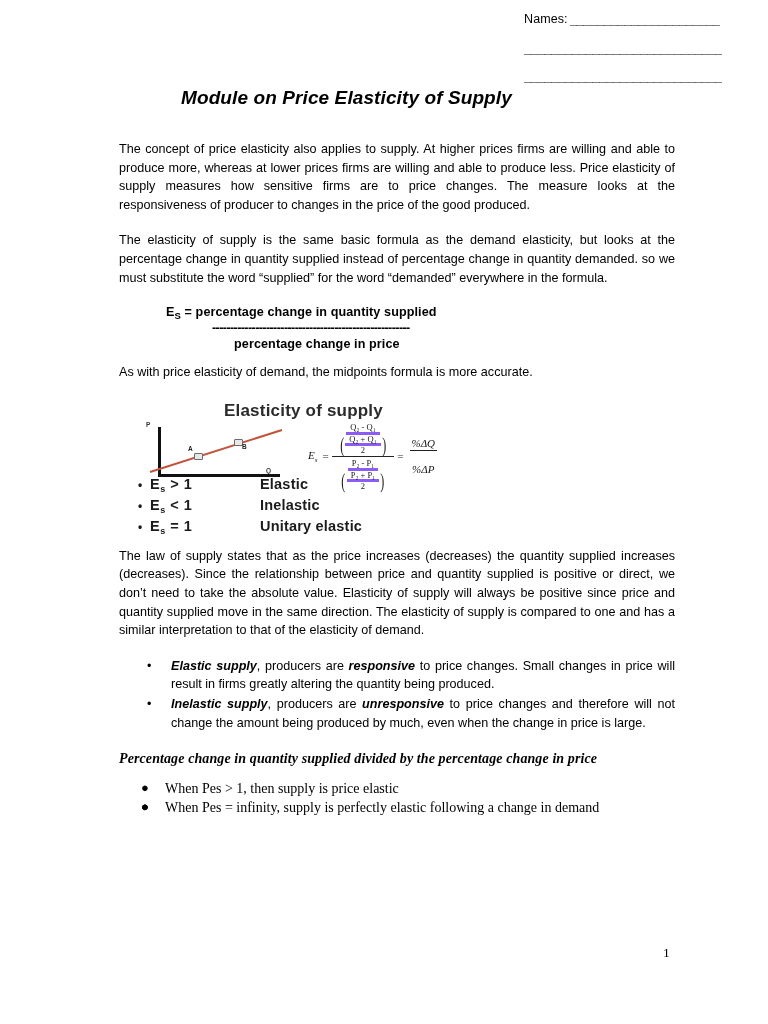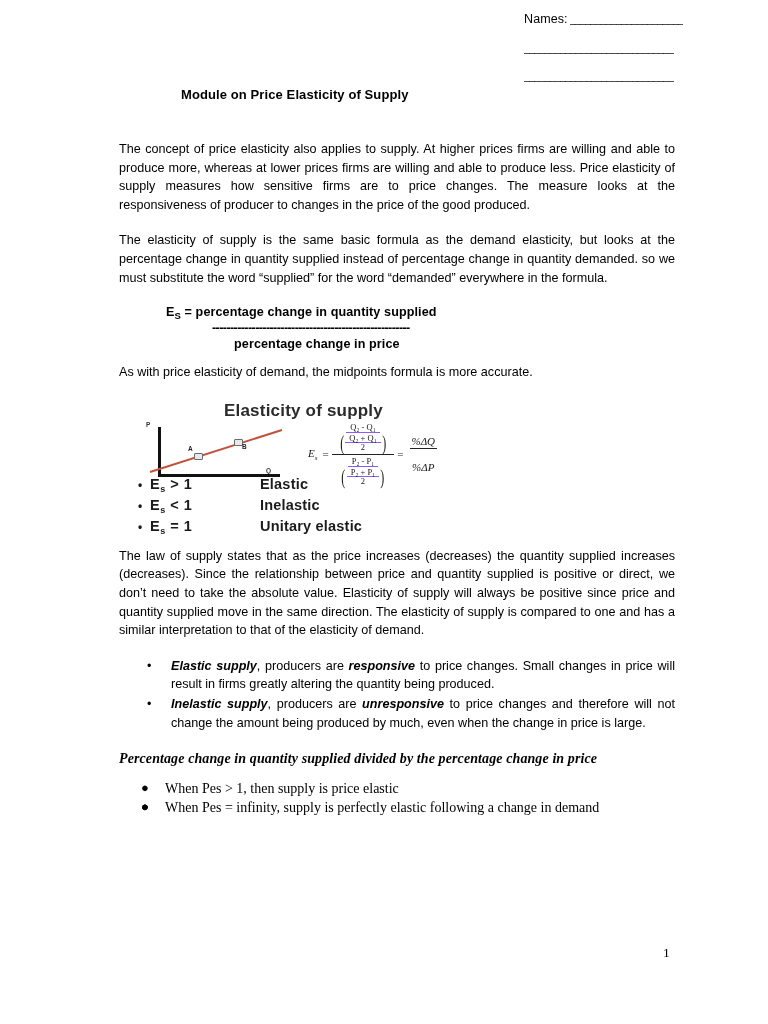--- a/index.html
+++ b/index.html
@@ -36,35 +36,37 @@
     font-size: 12.5px;
     line-height: 15px;
     margin-bottom: 14px;
     white-space: nowrap;
   }
   .names-label {
     margin-right: 2px;
     letter-spacing: 0.1px;
   }
   .names-rule {
-    font-size: 10px;
+    font-size: 13px;
     letter-spacing: -0.4px;
     overflow: hidden;
     display: inline-block;
+    font-weight: bold;
   }
   .names-row.r2, .names-row.r3 { margin-bottom: 13px; }
 
   
   .doc-title {
     position: absolute;
     top: 87px;
     left: 181px;
-    font-size: 13px;
+    font-size: 19px;
     font-weight: bold;
     letter-spacing: 0.1px;
+    font-style: italic;
   }
 
   
   .content {
     position: absolute;
     top: 140px;
     left: 119px;
     width: 556px;
   }
 
@@ -214,21 +216,21 @@
   .bigfrac > .num, .bigfrac > .den {
     padding: 1px 3px;
   }
   .bigfrac > .num { border-bottom: 1px solid #222; }
   .smallfrac {
     display: inline-flex;
     flex-direction: column;
     align-items: center;
     font-size: 8.5px;
   }
-  .smallfrac .n { border-bottom: 1px solid #8b5cf6; padding: 0 4px; }
+  .smallfrac .n { border-bottom: 3px solid #8b5cf6; padding: 0 4px; }
   .smallfrac .d { padding: 0 4px; }
   .paren-wrap {
     display: inline-flex;
     align-items: center;
     font-size: 16px;
     line-height: 1;
   }
   .paren-wrap .pl, .paren-wrap .pr {
     font-size: 20px;
     font-weight: 300;

